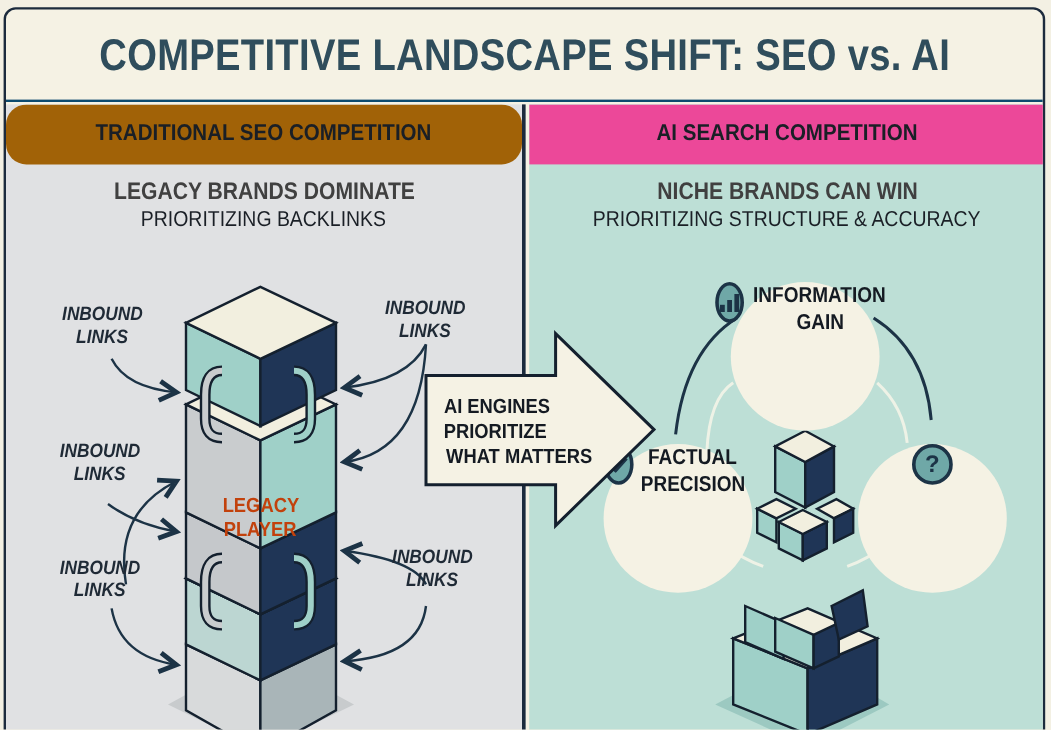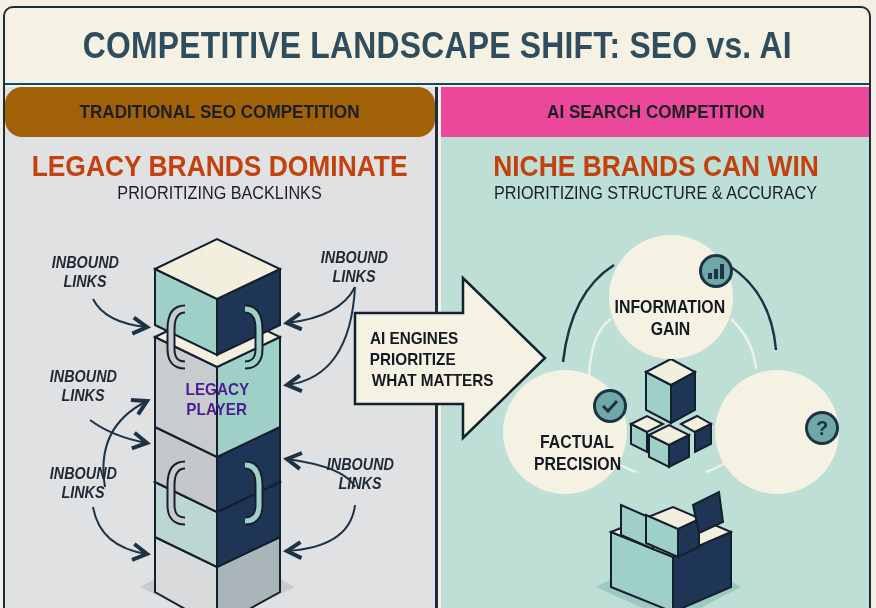--- a/index.html
+++ b/index.html
@@ -26,21 +26,21 @@
 
   .panel-header {
     height: 50px; display: flex; align-items: center; justify-content: center;
     font-weight: 700; font-size: 19px; color: #1a1f26;
   }
   .left .panel-header { background: #a16207; border-radius: 17px; }
   .right .panel-header { background: #ec4899; }
   .panel-header span { transform: scaleX(0.9); display: inline-block; white-space: nowrap; }
 
   .headline {
-    text-align: center; font-weight: 700; font-size: 30px; color: #c2410c; margin-top: 12px;
+    text-align: center; font-weight: 700; font-size: 20px; color: #404040; margin-top: 12px;
   }
   .headline span { display: inline-block; transform: scaleX(0.88); white-space: nowrap; }
   .subhead {
     text-align: center; font-size: 18px; color: #1a1f26; margin-top: 0;
   }
   .subhead span { display: inline-block; transform: scaleX(0.9); white-space: nowrap; }
 
   .lbl {
     position: absolute; font-weight: 700; font-size: 16px; line-height: 19px;
     color: #1f2a36; text-align: center; width: 110px; font-style: italic;
@@ -50,34 +50,34 @@
   .svg-layer { position: absolute; left: 0; top: 0; pointer-events: none; }
 
   .arrow-text {
     position: absolute; left: 360px; top: 320px; width: 150px;
     text-align: left; font-weight: 700; font-size: 17px; line-height: 21px; color: #141a22;
   }
   .arrow-text span { display: inline-block; transform: scaleX(0.9); white-space: nowrap; }
 
   .circle {
     position: absolute; border-radius: 50%; background: #f5f2e4;
-    display: flex; flex-direction: column; align-items: flex-end; justify-content: center;
+    display: flex; flex-direction: row; align-items: flex-start; justify-content: center;
   }
   .circle .ctext {
     font-weight: 700; font-size: 18px; line-height: 22px; color: #141a22; text-align: center;
   }
   .circle .ctext span { display: inline-block; transform: scaleX(0.88); white-space: nowrap; }
   .circle .cicon {
     width: 34px; height: 34px; border-radius: 50%; border: 3px solid #1c3346;
     background: #6fa8a7; display: flex; align-items: center; justify-content: center; margin-bottom: 8px;
   }
 
   .block-text {
     position: absolute; font-weight: 700; font-size: 17px; line-height: 20px;
-    color: #4c1d95; text-align: center;
+    color: #c2410c; text-align: center; margin-top: 32px;
   }
   .block-text span { display: inline-block; transform: scaleX(0.9); white-space: nowrap; }
 </style>
 </head>
 <body>
 
 <div class="frame">
   <div class="title-bar">
     <div class="title">COMPETITIVE LANDSCAPE SHIFT: SEO vs. AI</div>
   </div>

